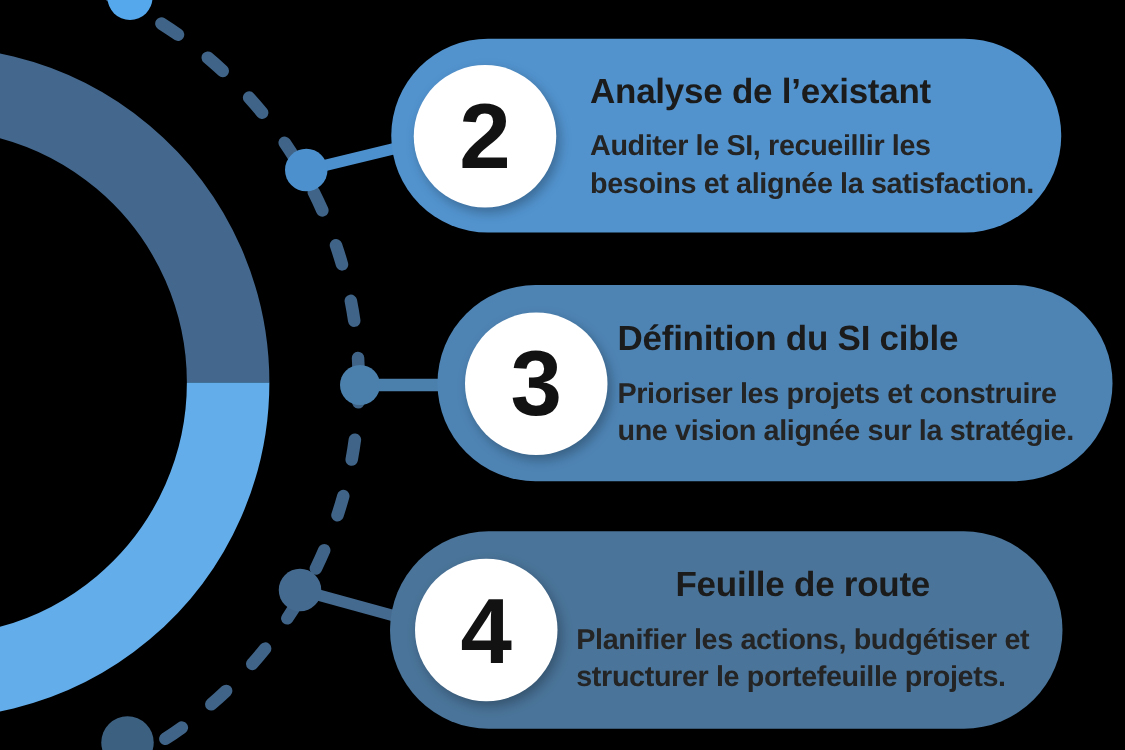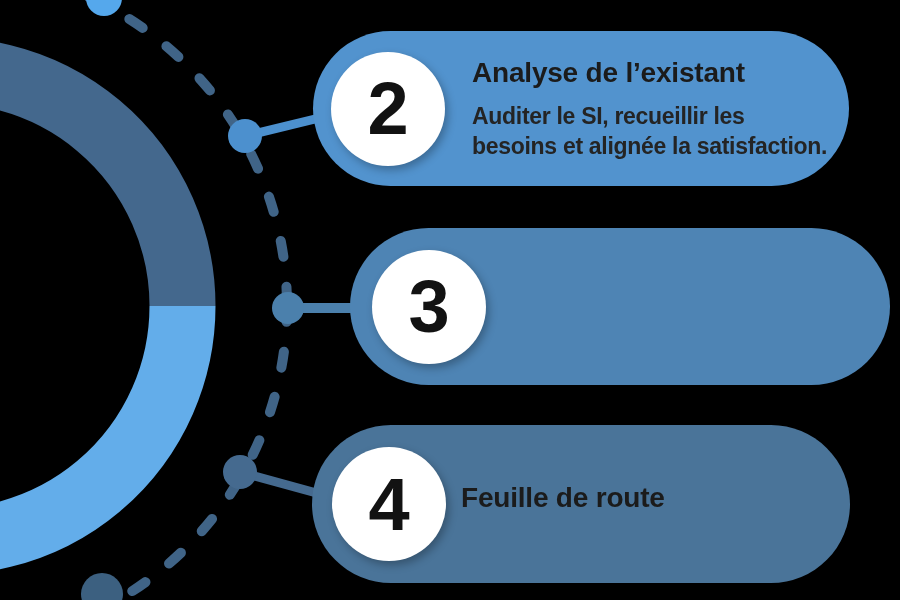--- a/index.html
+++ b/index.html
@@ -110,24 +110,35 @@
         <span>Auditer le SI, recueillir les</span><br>
         <span>besoins et alignée la satisfaction.</span>
       </div>
     </div>
   </div>
 
   <div class="card" id="card-s1" style="background: rgb(78, 132, 180);">
     <div class="num-circle">
       <span>3</span>
     </div>
+    <div class="card-text">
+      <div class="card-title">Définition du SI cible</div>
+      <div class="card-desc">
+        <span>Prioriser les projets et construire</span><br>
+        <span>une vision alignée sur la stratégie.</span>
+      </div>
+    </div>
   </div>
 
   <div class="card" id="card-s2" style="background: rgb(74, 116, 153);">
     <div class="num-circle">
       <span>4</span>
     </div>
     <div class="card-text">
       <div class="card-title">Feuille de route</div>
+      <div class="card-desc">
+        <span>Planifier les actions, budgétiser et</span><br>
+        <span>structurer le portefeuille projets.</span>
+      </div>
     </div>
   </div>
 
 </div>
 
 </body></html>

